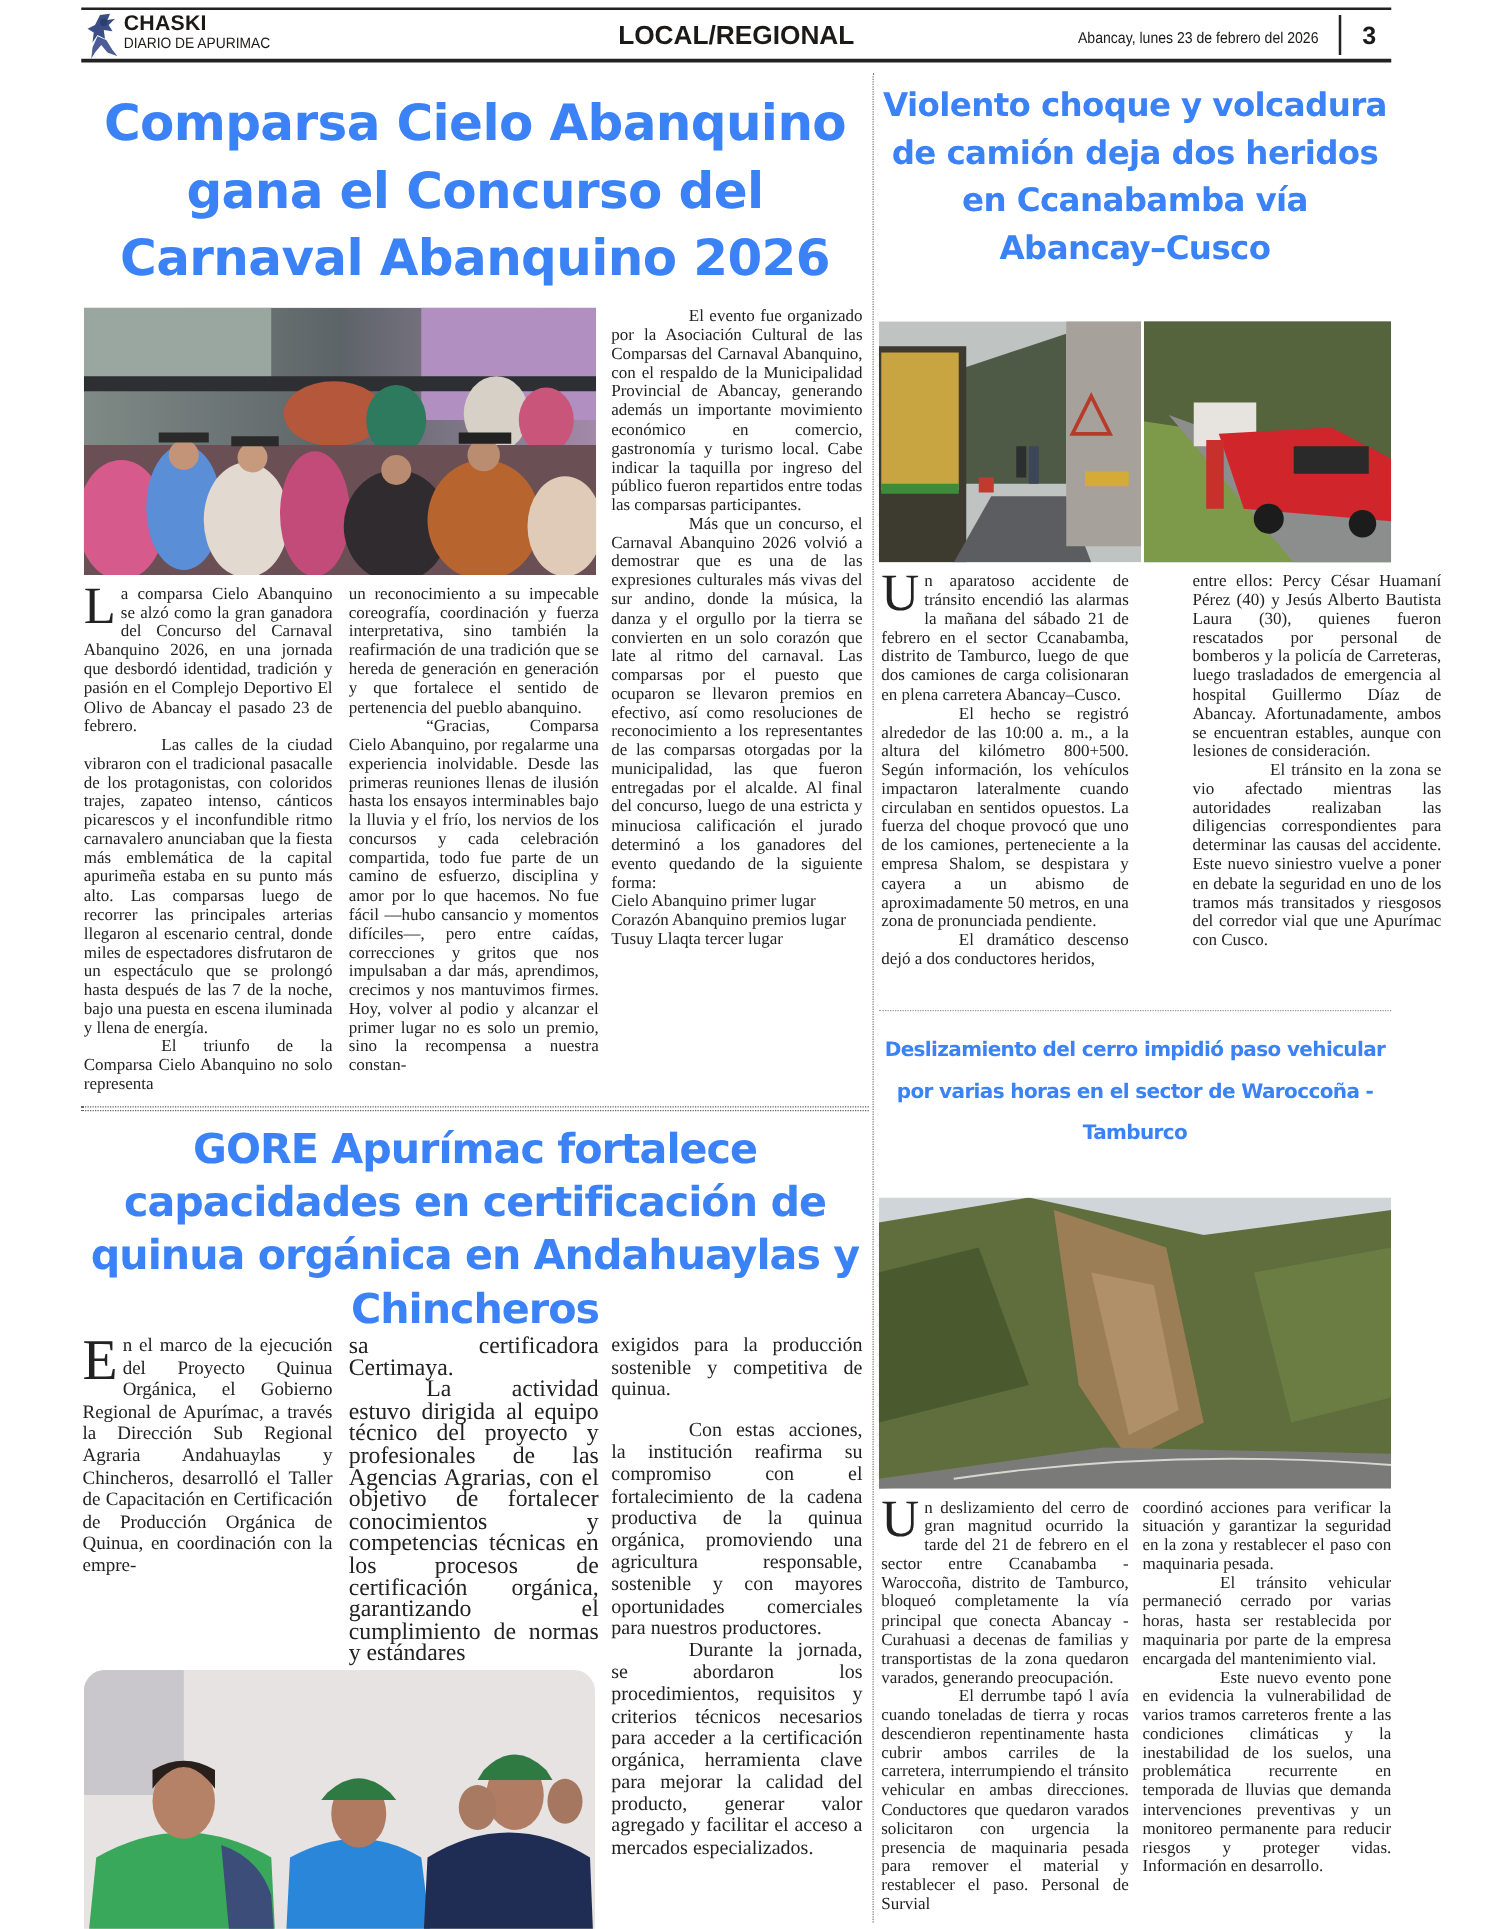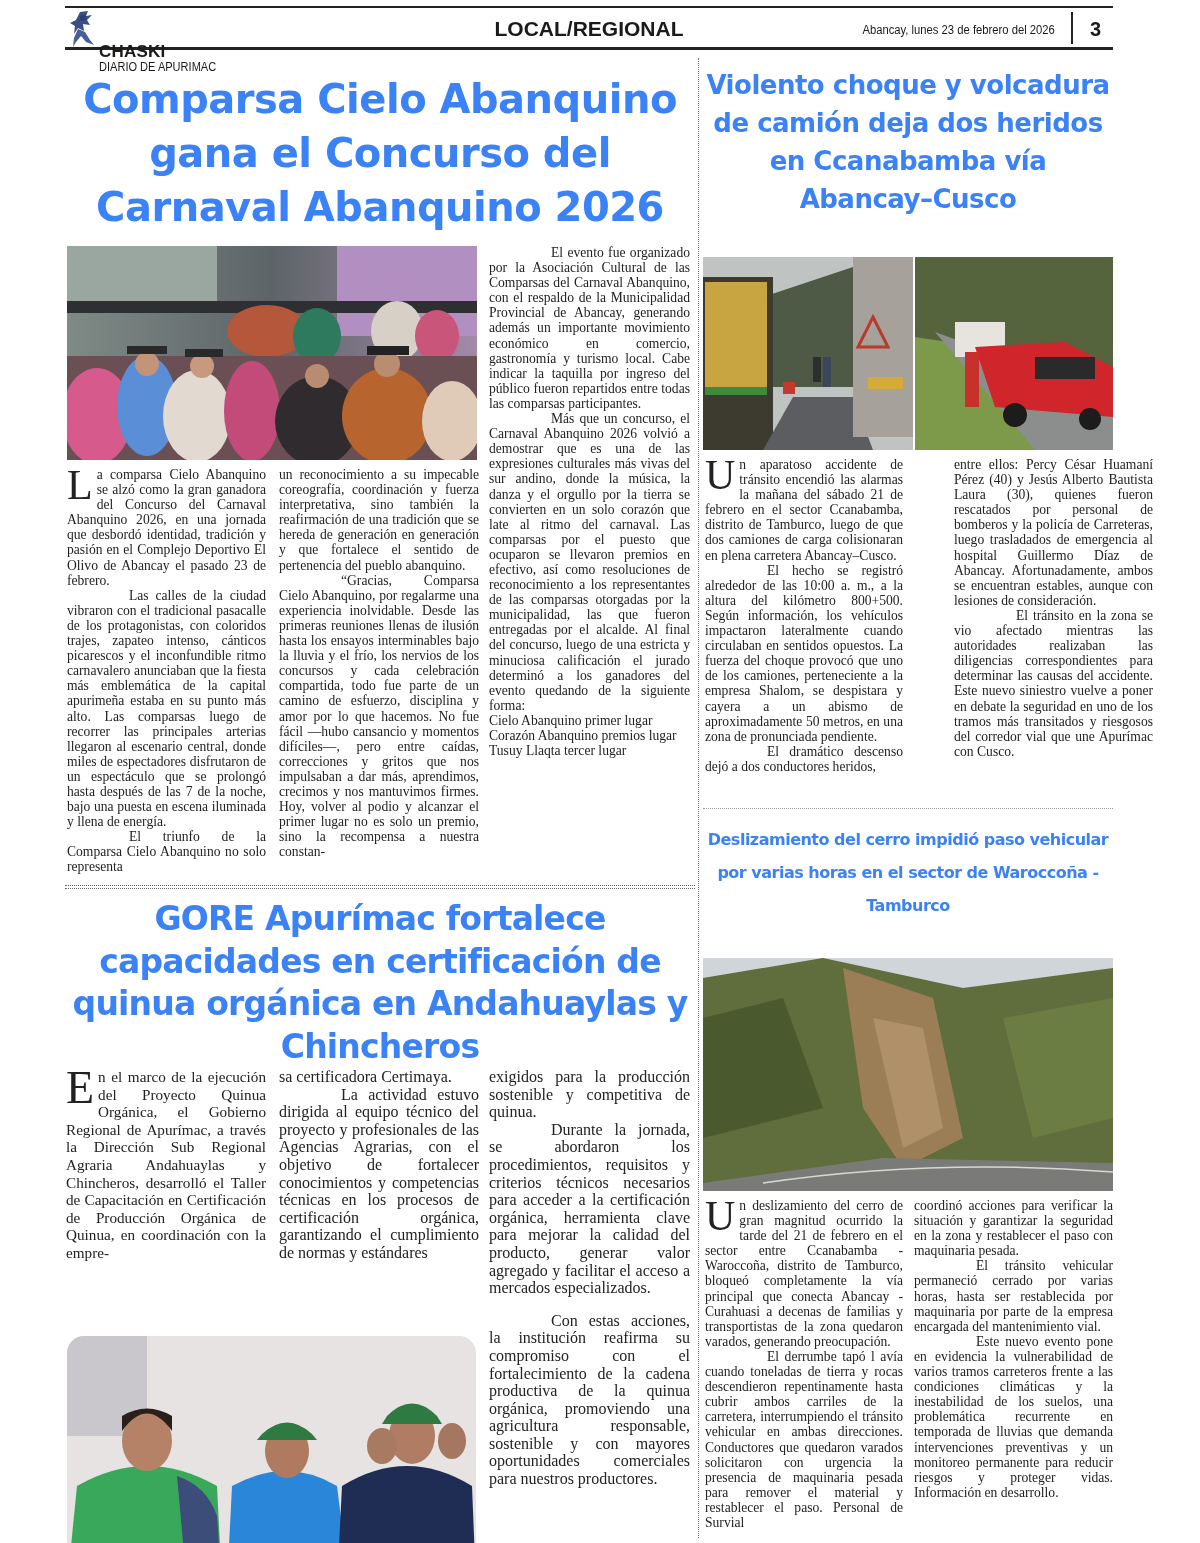--- a/index.html
+++ b/index.html
@@ -3,21 +3,21 @@
 <meta charset="utf-8">
 <style>
   * { box-sizing: border-box; margin: 0; padding: 0; }
   html, body { width: 1200px; height: 1543px; background: #ffffff; overflow: hidden; }
   body { position: relative; font-family: "Liberation Serif", "DejaVu Serif", serif; color: #1c1a18; }
 
   
   .masthead { position: absolute; left: 65px; top: 6px; width: 1048px; height: 44px;
     border-top: 2px solid #222; border-bottom: 3px solid #222; }
   .logo-icon { position: absolute; left: 3px; top: 1px; width: 32px; height: 40px; }
-  .brand { position: absolute; left: 34px; top: 2px; font-family: "Liberation Sans", sans-serif; margin-top: 33px; }
+  .brand { position: absolute; left: 34px; top: 2px; font-family: "Liberation Sans", sans-serif; }
   .brand-name { font-size: 17px; font-weight: bold; line-height: 17px; letter-spacing: 0.2px; }
   .brand-sub { font-size: 12px; line-height: 14px; transform: scaleX(0.92); transform-origin: left; }
   .section-title { position: absolute; left: 0; right: 0; top: 9px; text-align: center;
     font-family: "Liberation Sans", sans-serif; font-weight: bold; font-size: 21px; }
   .date-line { position: absolute; right: 58px; top: 15px; font-family: "Liberation Sans", sans-serif;
     font-size: 12.5px; transform: scaleX(0.9); transform-origin: right; }
   .page-sep { position: absolute; right: 40px; top: 4px; width: 2px; height: 32px; background: #222; }
   .page-num { position: absolute; right: 12px; top: 10px; font-family: "Liberation Sans", sans-serif;
     font-weight: bold; font-size: 20px; }
 
@@ -203,28 +203,28 @@
     <p class="ind">Este nuevo evento pone en evidencia la vulnerabilidad de varios tramos carreteros frente a las condiciones climáticas y la inestabilidad de los suelos, una problemática recurrente en temporada de lluvias que demanda intervenciones preventivas y un monitoreo permanente para reducir riesgos y proteger vidas. Información en desarrollo.</p>
   </div>
 </article>
 
 <article>
   <h2 class="headline h4">GORE Apurímac fortalece capacidades en certificación de quinua orgánica en Andahuaylas y Chincheros</h2>
 
   <div class="col" style="left:66px; top:1068px; width:200px; font-size:15.2px; line-height:17.6px;">
     <p><span class="dropcap" style="font-size:46px; line-height:36px;">E</span><span>n el marco de la ejecución del Proyecto Quinua Orgánica, el Gobierno Regional de Apurímac, a través la Dirección Sub Regional Agraria Andahuaylas y Chincheros, desarrolló el Taller de Capacitación en Certificación de Producción Orgánica de Quinua, en coordinación con la empre-</span></p>
   </div>
-  <div class="col" style="left:279px; top:1068px; width:200px; font-size:16px; line-height:17.6px;">
+  <div class="col" style="left:279px; top:1068px; width:200px; font-size:19px; line-height:17.6px;">
     <p>sa certificadora Certimaya.</p>
     <p class="ind">La actividad estuvo dirigida al equipo técnico del proyecto y profesionales de las Agencias Agrarias, con el objetivo de fortalecer conocimientos y competencias técnicas en los procesos de certificación orgánica, garantizando el cumplimiento de normas y estándares</p>
   </div>
   <div class="col" style="left:489px; top:1068px; width:201px; font-size:16px; line-height:17.6px;">
     <p>exigidos para la producción sostenible y competitiva de quinua.</p>
+    <p class="ind gap">Con estas acciones, la institución reafirma su compromiso con el fortalecimiento de la cadena productiva de la quinua orgánica, promoviendo una agricultura responsable, sostenible y con mayores oportunidades comerciales para nuestros productores.</p>
     <p class="ind">Durante la jornada, se abordaron los procedimientos, requisitos y criterios técnicos necesarios para acceder a la certificación orgánica, herramienta clave para mejorar la calidad del producto, generar valor agregado y facilitar el acceso a mercados especializados.</p>
-    <p class="ind gap">Con estas acciones, la institución reafirma su compromiso con el fortalecimiento de la cadena productiva de la quinua orgánica, promoviendo una agricultura responsable, sostenible y con mayores oportunidades comerciales para nuestros productores.</p>
   </div>
 
   <div class="photo" style="left:67px; top:1336px; width:409px; height:250px;border-radius:17px;">
     <svg viewBox="0 0 409 250" preserveAspectRatio="none">
       <rect width="409" height="250" fill="#e6e3e2"></rect>
       <rect x="0" y="0" width="80" height="100" fill="#c9c6cc"></rect>
 
       <path d="M0 250 L10 150 Q80 110 150 150 L155 250 Z" fill="#3aa85a"></path>
       <path d="M110 140 Q140 150 150 180 L155 250 L120 250 Z" fill="#3d4d7a"></path>
       <ellipse cx="80" cy="105" rx="25" ry="30" fill="#b58267"></ellipse>

